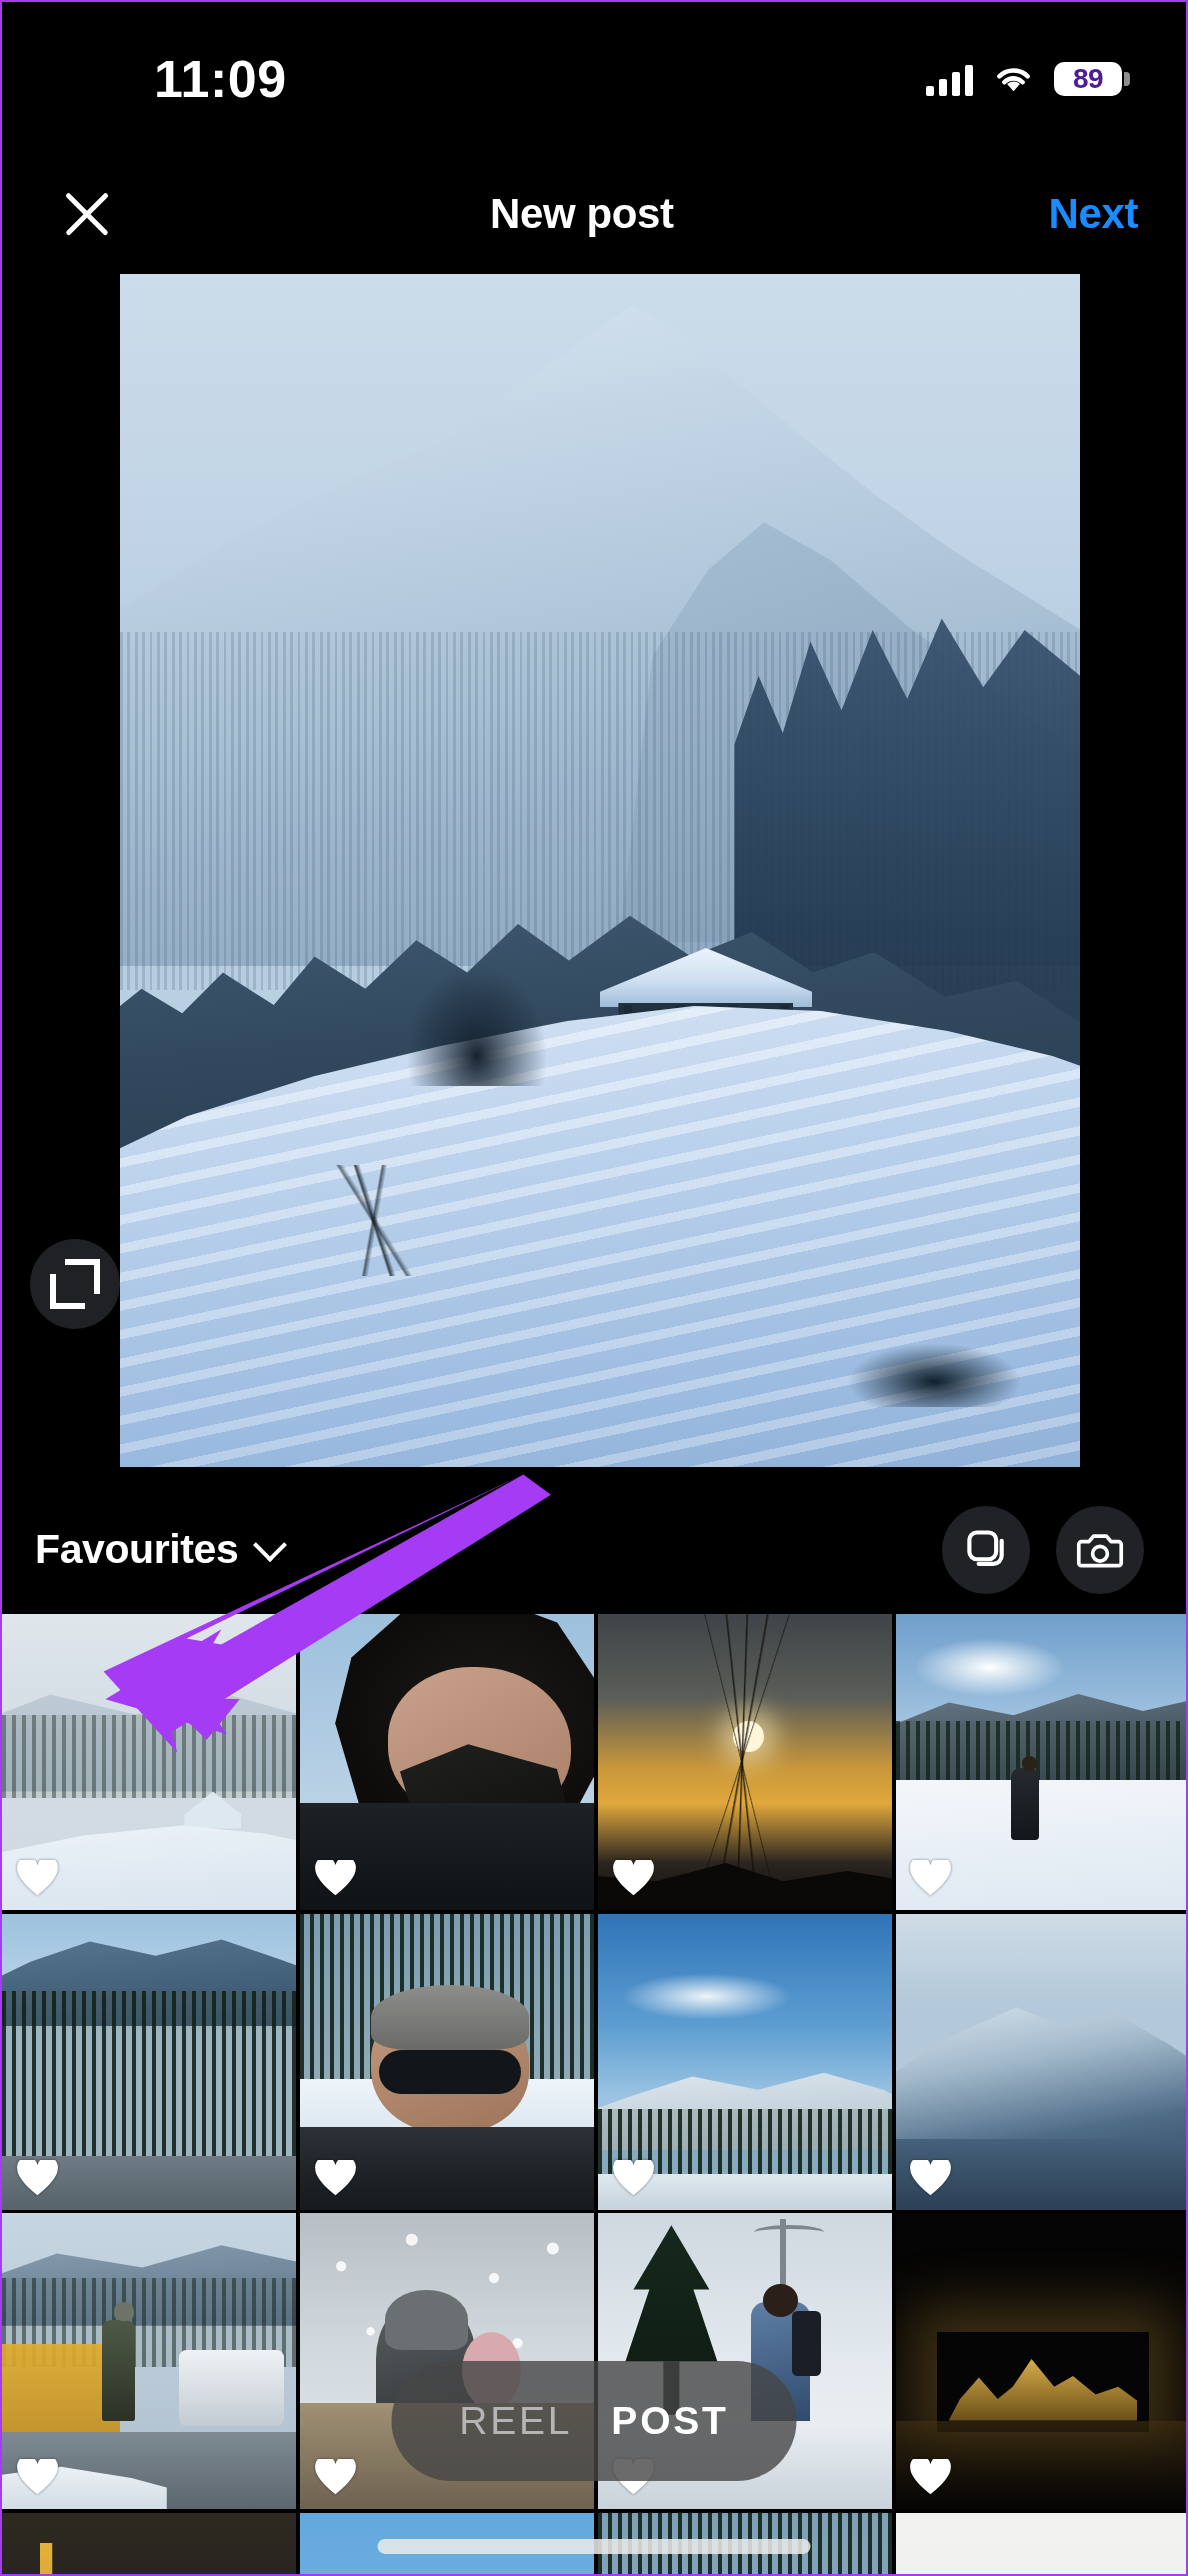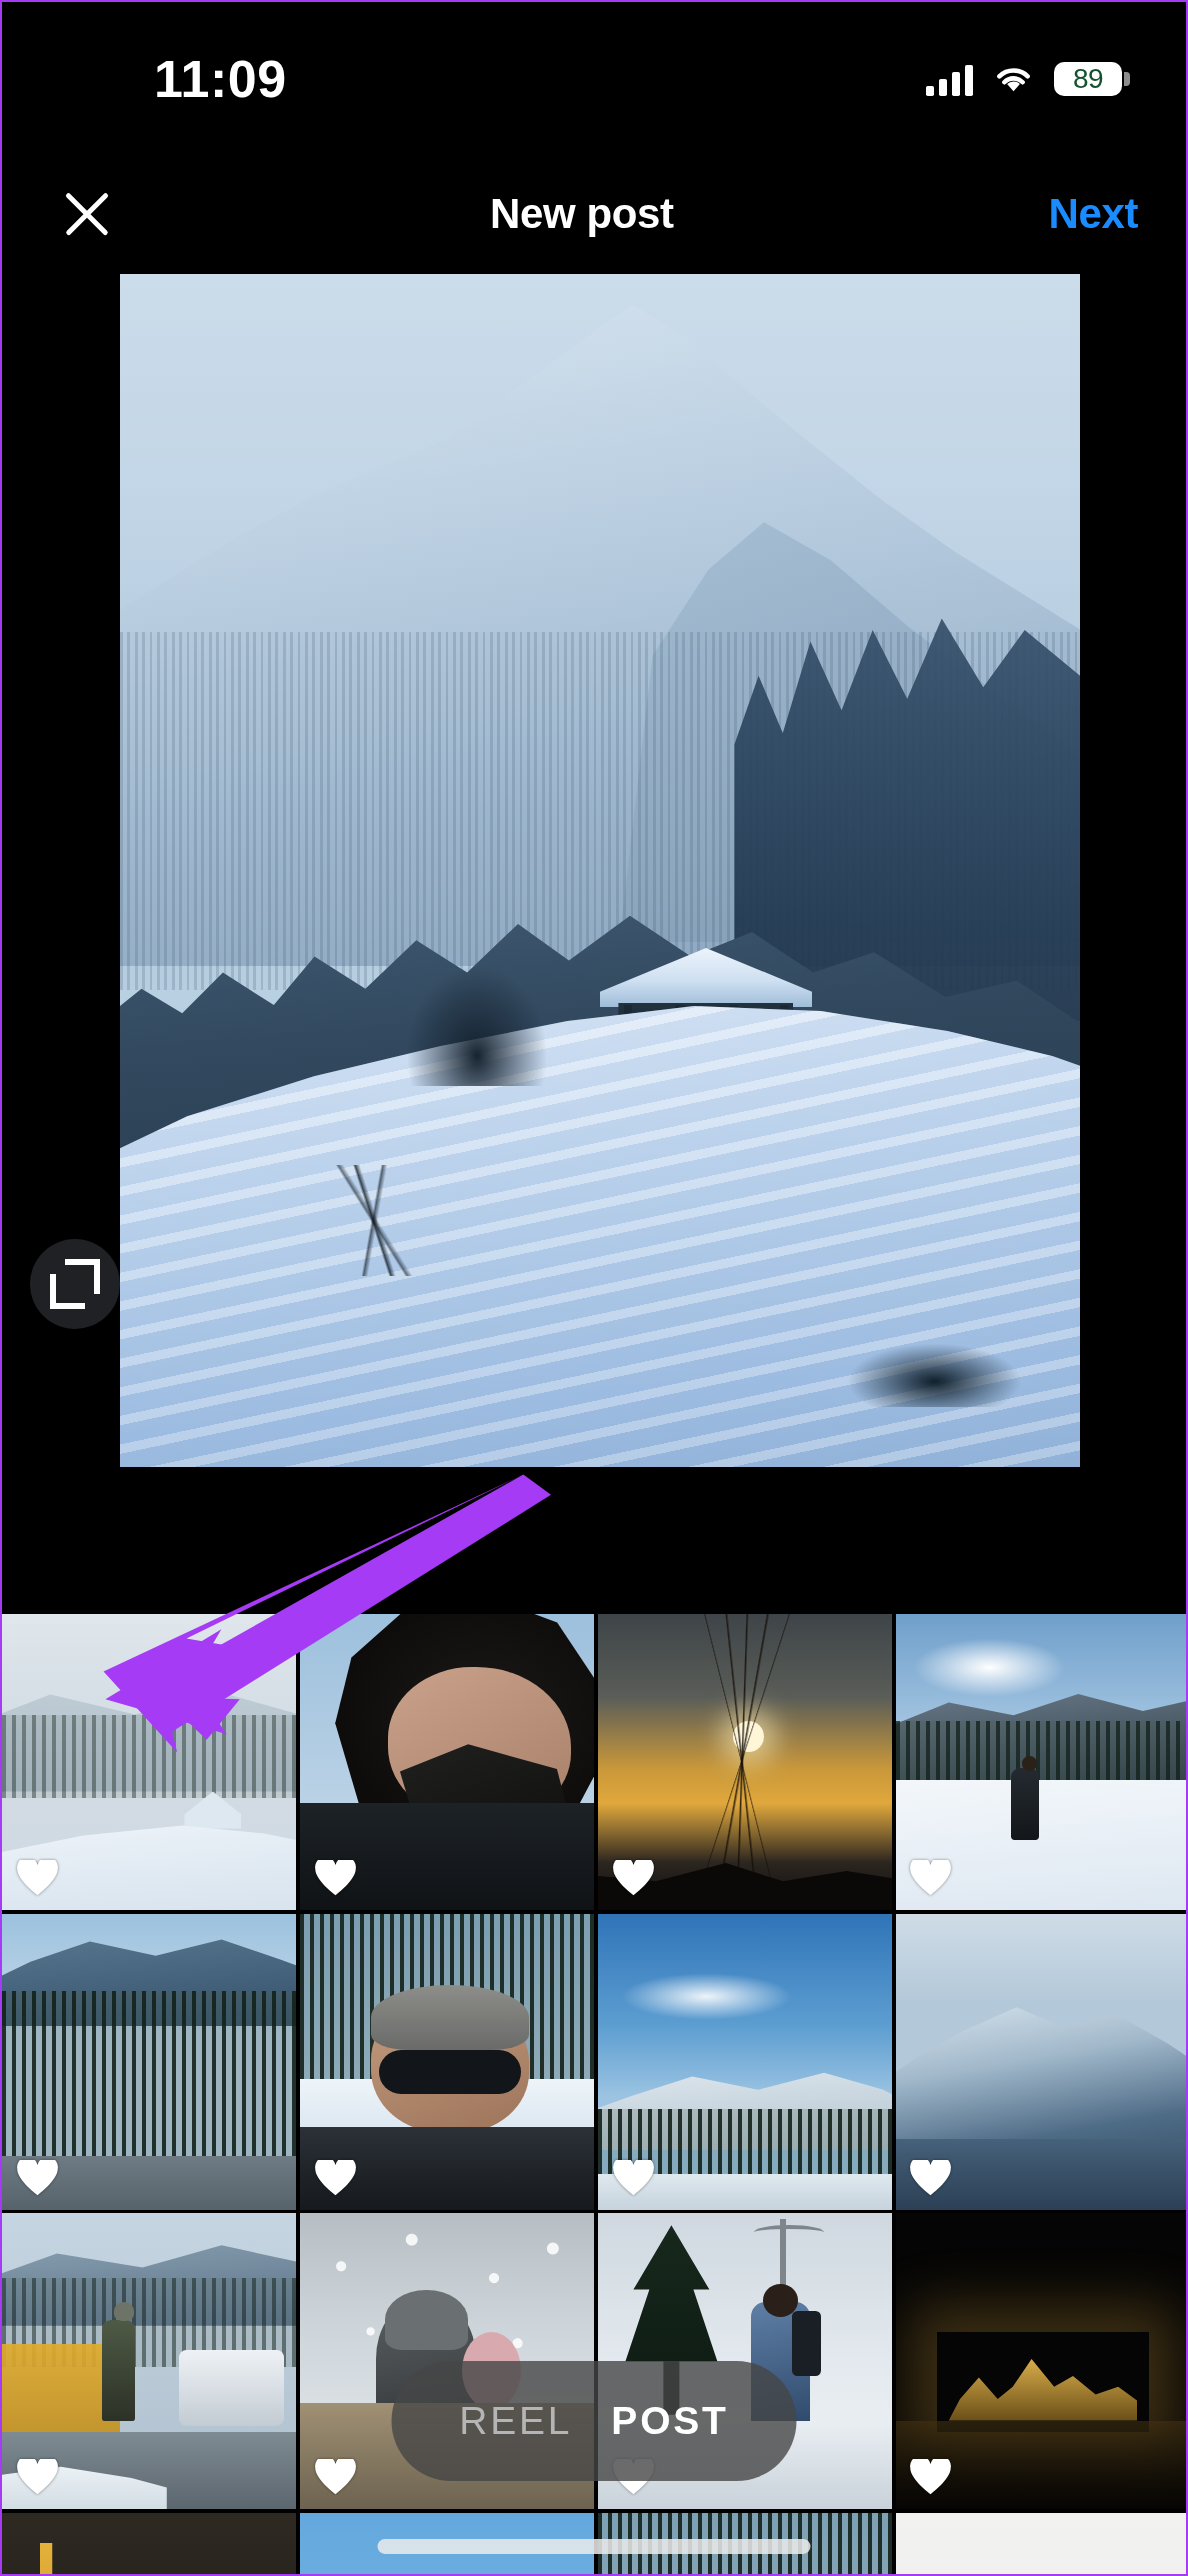--- a/index.html
+++ b/index.html
@@ -38,21 +38,21 @@
   .batt {
     width:68px; height:34px; border-radius:10px; background:#fff;
     display:flex; align-items:center; justify-content:center;
     position:relative;
   }
   .batt-cap {
     position:absolute; right:-8.3px; top:10px;
     width:6.4px; height:14px; background:#fff;
     border-radius:0 3.7px 3.7px 0; opacity:.55;
   }
-  .batt span { color:#14532d; font-size:28px; font-weight:400; letter-spacing:-0.5px; }
+  .batt span { color:#4c1d95; font-size:28px; font-weight:700; letter-spacing:-0.5px; }
 
   
   .header {
     position:absolute; top:158px; left:0; right:0; height:107px;
     display:flex; align-items:center; justify-content:space-between;
     padding:0 48px;
     margin-left:8px;
   }
   .close-btn { width:57px; height:57px; position:relative; cursor:pointer; }
   .close-btn:before, .close-btn:after{
@@ -291,20 +291,40 @@
       <div class="pv-bush"></div>
       <div class="pv-twigs"></div>
       <div class="pv-rock"></div>
     </div>
     <div class="expand-btn">
       <span class="c1"></span>
         <span class="c2"></span>
     </div>
   </div>
 
+  <div class="favbar">
+    <div class="fav-left">
+      <div class="fav-label">Favourites</div>
+      <div class="chev"></div>
+    </div>
+    <div class="fav-right">
+      <div class="round-btn">
+        <svg width="48" height="48" viewBox="0 0 52 52">
+          <rect x="8" y="7" width="29" height="29" rx="8" stroke="#fff" stroke-width="4.5" fill="none"></rect>
+          <path d="M43 16 v16 a9 9 0 0 1 -9 9 h-16" stroke="#fff" stroke-width="4.5" fill="none" stroke-linecap="round"></path>
+        </svg>
+      </div>
+      <div class="round-btn">
+        <svg width="48" height="48" viewBox="0 0 52 52">
+          <path d="M6 17 h8 l5-6 h14 l5 6 h8 a3 3 0 0 1 3 3 v20 a3 3 0 0 1 -3 3 H6 a3 3 0 0 1 -3 -3 V20 a3 3 0 0 1 3 -3 Z" stroke="#fff" stroke-width="4" fill="none" stroke-linejoin="round"></path>
+          <circle cx="26" cy="30" r="8" stroke="#fff" stroke-width="4" fill="none"></circle>
+        </svg>
+      </div>
+    </div>
+  </div>
 
   <div class="grid">
 
     <div class="cell">
       <div class="t-sky" style="background:linear-gradient(180deg,#dfe6ec 0%,#d3dce4 40%,#cfd9e2 100%)"></div>
       <div class="t-hill" style="top:18%;height:42%;background:linear-gradient(180deg,#c2cfd8,#aebdc9);clip-path:polygon(0 100%,0 46%,22% 22%,46% 38%,70% 20%,100% 44%,100% 100%)"></div>
       <div class="t-trees" style="top:34%;height:28%;opacity:.5"></div>
       <div style="position:absolute;left:62%;top:60%;width:57px;height:37px;background:#dde8f1;clip-path:polygon(50% 0,100% 62%,100% 100%,0 100%,0 62%)"></div>
       <div style="position:absolute;left:-6%;bottom:0;width:112%;height:34%;background:linear-gradient(175deg,#f0f5fa,#d7e3ee);clip-path:polygon(0 100%,0 46%,30% 26%,60% 16%,85% 24%,100% 34%,100% 100%)"></div>
       <svg class="heart" viewBox="0 0 24 22">

